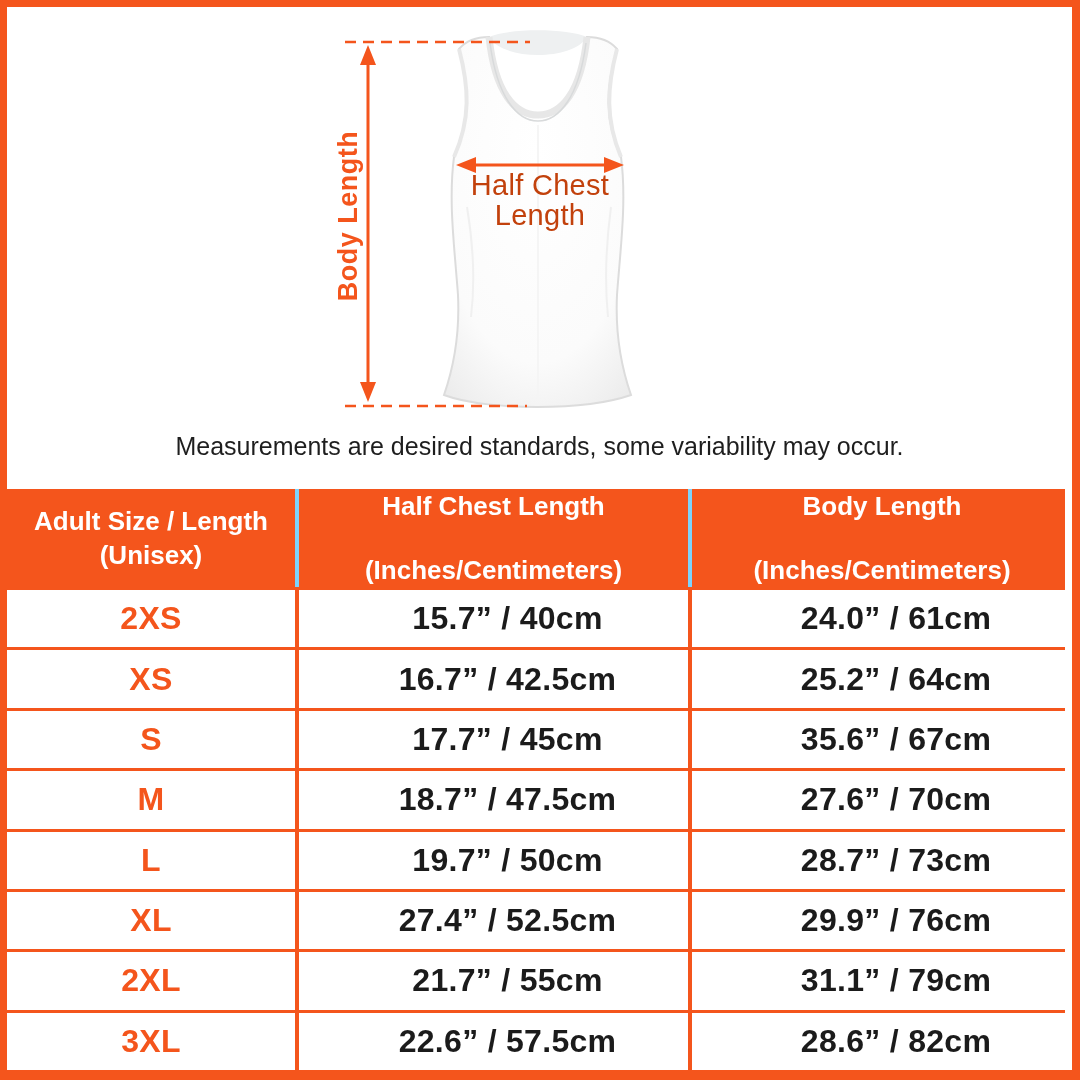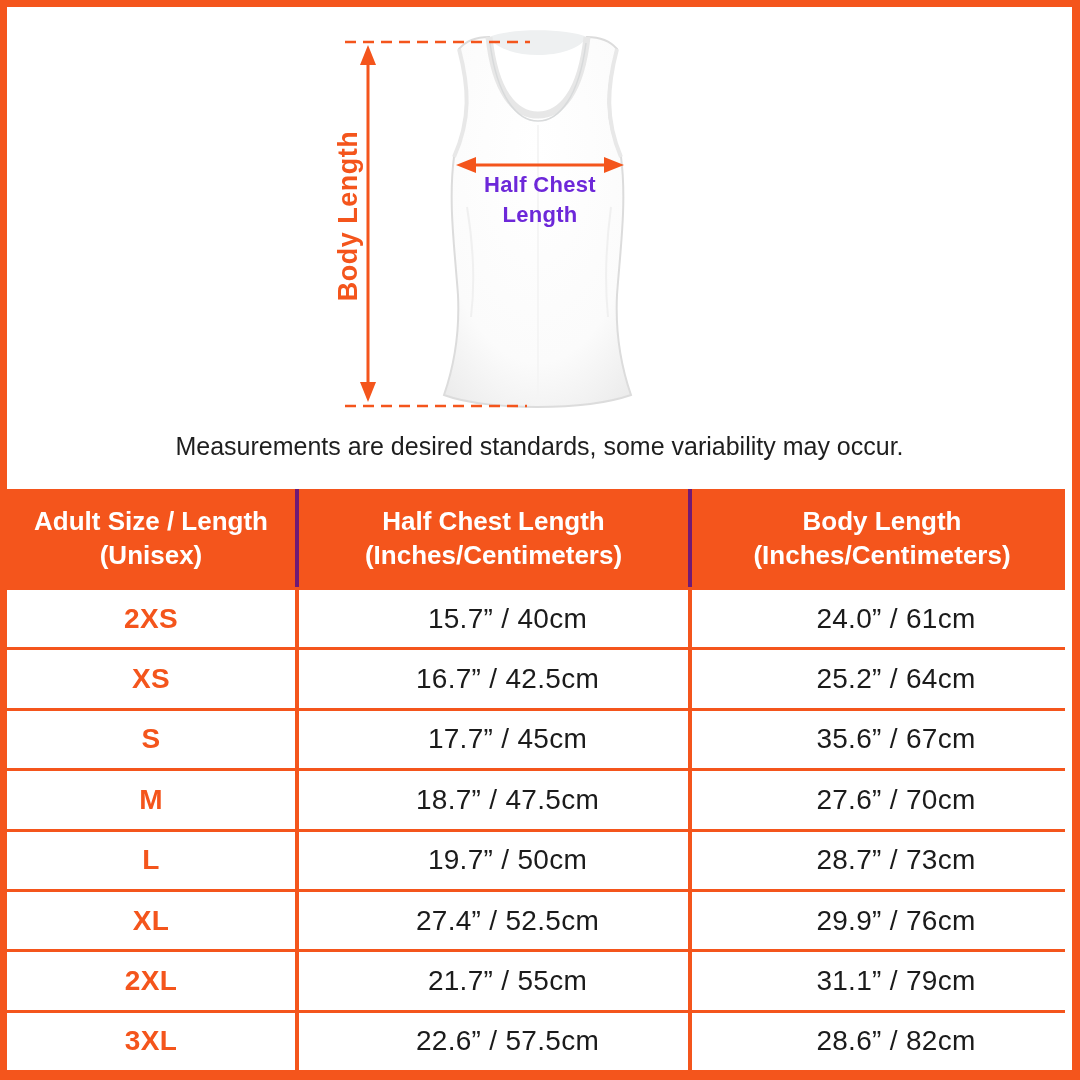--- a/index.html
+++ b/index.html
@@ -25,22 +25,22 @@
     color: #F4551C;
     font-size: 27px; font-weight: 700;
     letter-spacing: 0.5px;
     white-space: nowrap;
   }
   .label-half-chest {
     position: absolute;
     left: 418px; top: 163px;
     width: 230px;
     text-align: center;
-    color: #6d28d9;
-    font-size: 22px; font-weight: 700;
+    color: #c2410c;
+    font-size: 29px; font-weight: 400;
     line-height: 30px;
     letter-spacing: 0.3px;
   }
   .disclaimer {
     position: absolute;
     left: 0; top: 424px;
     width: 1065px;
     text-align: center;
     color: #1e1e1e;
     font-size: 25px;
@@ -60,40 +60,40 @@
     background: #F4551C;
   }
   .th {
     display: flex; flex-direction: column;
     align-items: center; justify-content: center;
     color: #ffffff;
     font-size: 26px; font-weight: 700;
     line-height: 34px;
     text-align: center;
   }
-  .th + .th { border-left: 4px solid #701a75; }
+  .th + .th { border-left: 4px solid #7dd3fc; justify-content: space-between; }
   .data-row {
     flex: 1;
     display: grid;
     grid-template-columns: 288px 393px 384px;
     border-top: 3px solid #F4551C;
     background: #ffffff;
   }
   .data-row:first-of-type { border-top: none; }
   .td {
     display: flex; align-items: center; justify-content: center;
-    font-size: 28px;
+    font-size: 32px;
     color: #1b1b1b;
     letter-spacing: 0.3px;
   }
   .td.size {
     color: #F4551C;
     font-weight: 700;
   }
-  .td.val { font-weight: 400; padding-left: 28px; }
+  .td.val { font-weight: 700; padding-left: 28px; }
   .td + .td { border-left: 4px solid #F4551C; }
 </style>
 </head>
 <body>
 
 <div class="canvas">
 
   <svg class="diagram-svg" viewBox="0 0 1065 470" aria-hidden="true">
     <defs>
       <radialGradient id="gradBody" cx="50%" cy="32%" r="80%">

